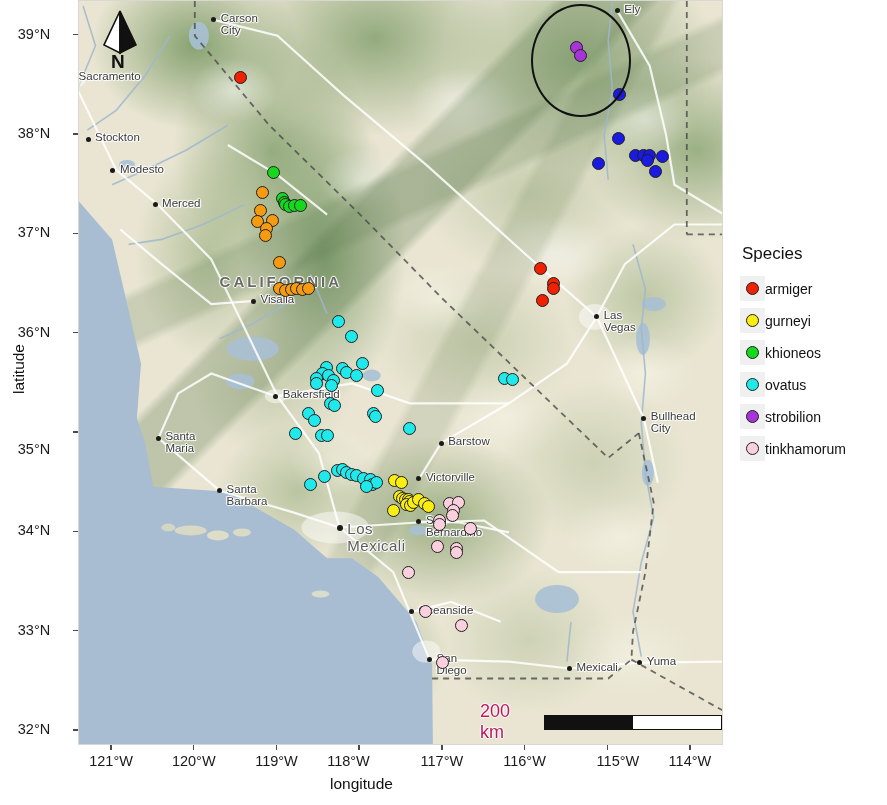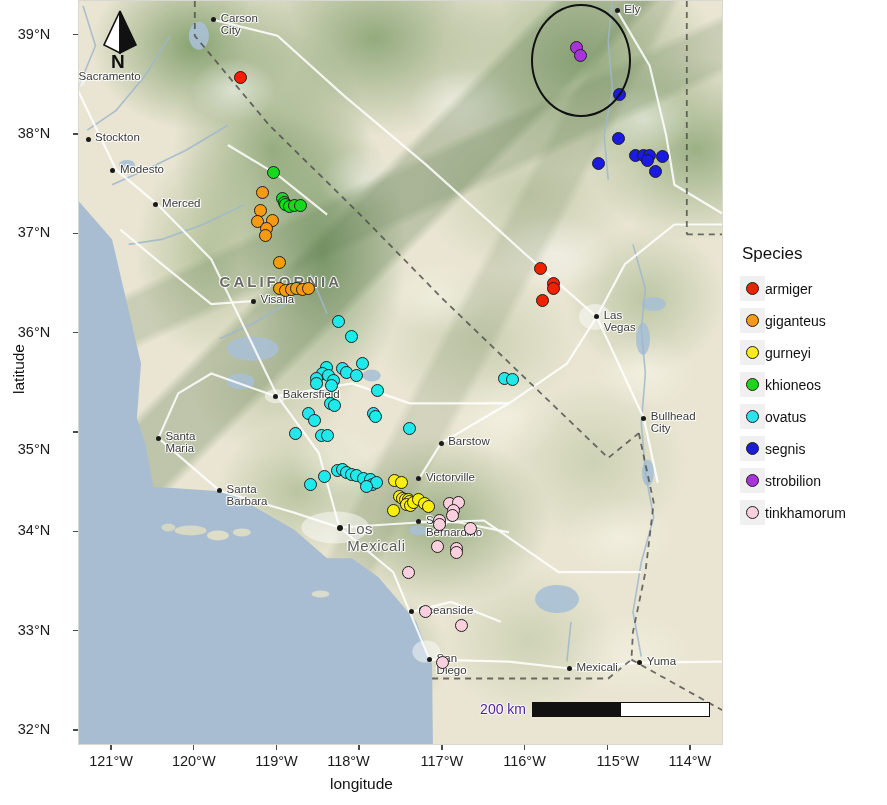--- a/index.html
+++ b/index.html
@@ -79,21 +79,21 @@
   
   #highlight-ellipse{position:absolute;border:2.2px solid #111;border-radius:50%;
                      background:transparent;}
 
   
   #north-arrow{position:absolute;left:20px;top:8px;width:42px;height:62px;}
   #north-arrow .n-letter{position:absolute;left:12px;top:42px;font-size:19px;font-weight:700;color:#111;}
 
   
   #scale-bar{position:absolute;display:flex;align-items:center;}
-  #scale-bar .sb-label{font-size:14px;color:#4c1d95;margin-right:6px;
+  #scale-bar .sb-label{font-size:18px;color:#be185d;margin-right:6px;
         text-shadow:1px 0 1px #fff,-1px 0 1px #fff,0 1px 1px #fff,0 -1px 1px #fff;}
   #scale-bar .sb-bars{display:flex;border:1.4px solid #111;height:15px;box-sizing:border-box;}
   #scale-bar .sb-seg{width:88px;height:100%;}
   #scale-bar .sb-dark{background:#111;}
   #scale-bar .sb-light{background:#fff;}
 
   
   .tick-label{position:absolute;font-size:14.5px;color:#1a1a1a;white-space:pre;}
   .ytick-label{text-align:center;}
   .tick-mark{position:absolute;background:#4a4a4a;}
@@ -452,47 +452,35 @@
     <div id="legend-title">Species</div>
     <div id="legend-rows">
         <div class="legend-row">
           <div class="legend-key">
             <div class="swatch" style="background: rgb(238, 34, 0);"></div>
           </div>
           <div class="legend-label">armiger</div>
         </div>
         <div class="legend-row">
           <div class="legend-key">
-            <div class="swatch" style="background: rgb(245, 155, 17);"></div>
-          </div>
-          <div class="legend-label">giganteus</div>
-        </div>
-        <div class="legend-row">
-          <div class="legend-key">
             <div class="swatch" style="background: rgb(249, 238, 16);"></div>
           </div>
           <div class="legend-label">gurneyi</div>
         </div>
         <div class="legend-row">
           <div class="legend-key">
             <div class="swatch" style="background: rgb(22, 216, 28);"></div>
           </div>
           <div class="legend-label">khioneos</div>
         </div>
         <div class="legend-row">
           <div class="legend-key">
             <div class="swatch" style="background: rgb(31, 233, 234);"></div>
           </div>
           <div class="legend-label">ovatus</div>
-        </div>
-        <div class="legend-row">
-          <div class="legend-key">
-            <div class="swatch" style="background: rgb(26, 26, 224);"></div>
-          </div>
-          <div class="legend-label">segnis</div>
         </div>
         <div class="legend-row">
           <div class="legend-key">
             <div class="swatch" style="background: rgb(166, 52, 216);"></div>
           </div>
           <div class="legend-label">strobilion</div>
         </div>
         <div class="legend-row">
           <div class="legend-key">
             <div class="swatch" style="background: rgb(251, 208, 222);"></div>

